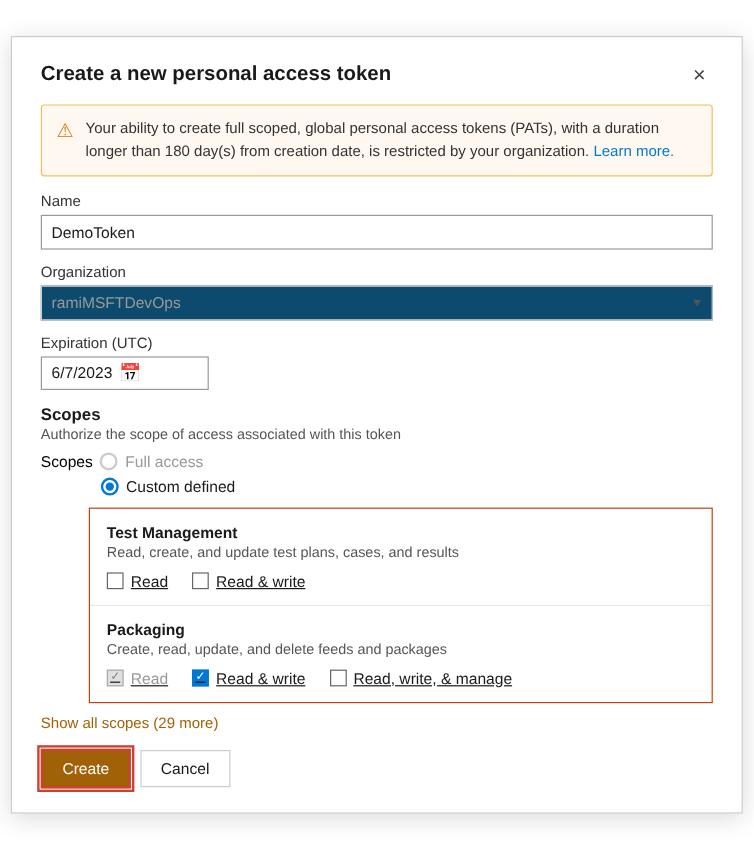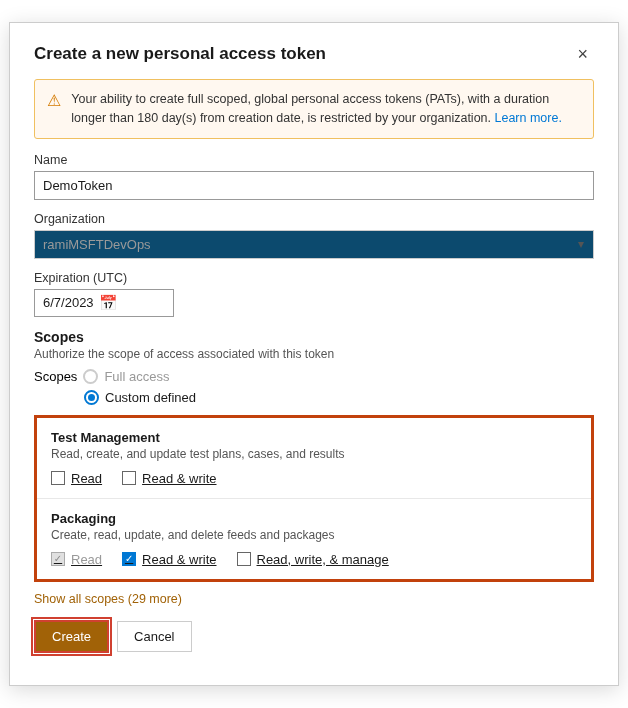--- a/index.html
+++ b/index.html
@@ -11,21 +11,21 @@
       justify-content: center;
       align-items: center;
       width: 628px;
       min-height: 708px;
     }
     .dialog {
       width: 610px;
       background: #fff;
       border: 1px solid #ccc;
       box-shadow: 0 4px 20px rgba(0,0,0,0.15);
-      padding: 20px 24px 32px 24px;
+      padding: 20px 24px 20px 24px;
       position: relative;
     }
     .dialog-header {
       display: flex;
       justify-content: space-between;
       align-items: center;
       margin-bottom: 14px;
     }
     .dialog-title {
       font-size: 17px;
@@ -245,24 +245,25 @@
       background: #e0e0e0;
       border-color: #aaa;
     }
     .checkbox-box.disabled::after {
       content: '✓';
       color: #888;
       font-size: 10px;
       line-height: 1;
     }
     .scopes-list {
-      border: 3px solid #c2410c;
+      border: 1px solid #c2410c;
       max-height: 220px;
       overflow-y: auto;
       position: relative;
+      margin-left: 40px;
     }
     .scopes-list::-webkit-scrollbar {
       width: 10px;
     }
     .scopes-list::-webkit-scrollbar-track {
       background: #f1f1f1;
     }
     .scopes-list::-webkit-scrollbar-thumb {
       background: #c0c0c0;
     }

